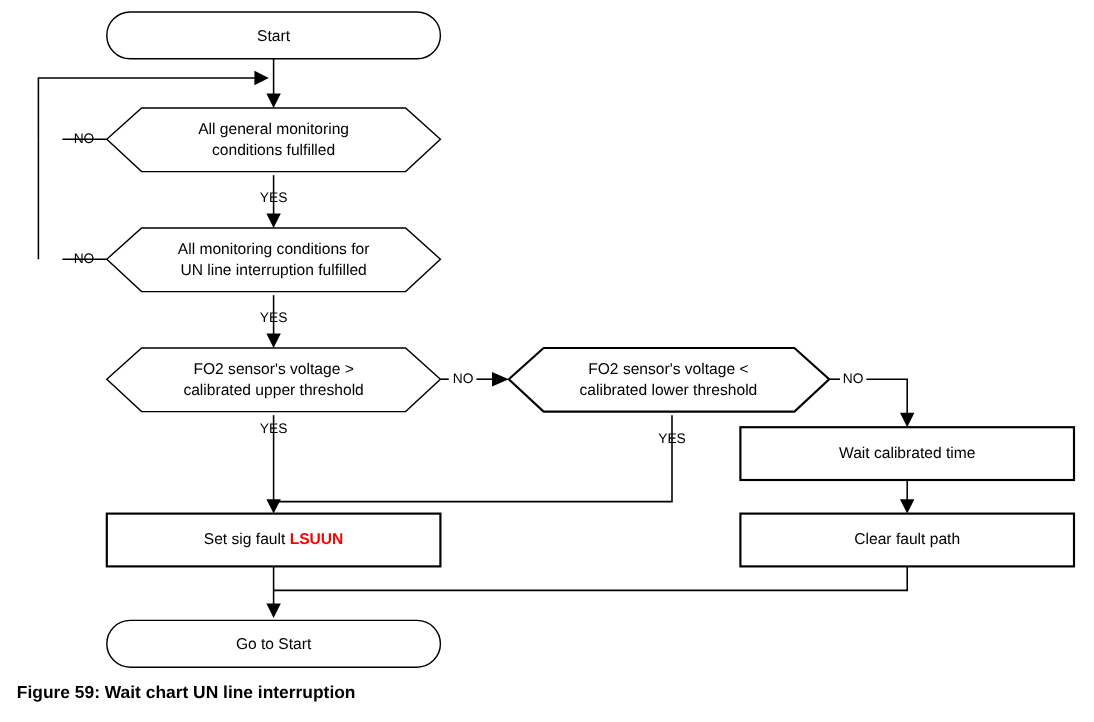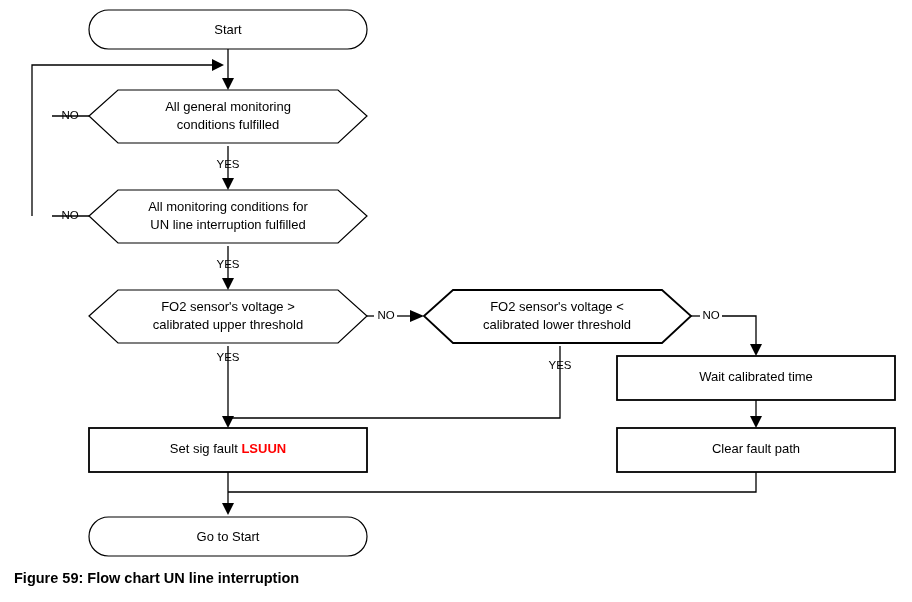--- a/index.html
+++ b/index.html
@@ -193,14 +193,14 @@
       <text class="node-label" x="756" y="450">Clear fault path</text>
     </g>
 
     <g>
       <rect class="shape-outline" x="89" y="517" width="278" height="39" rx="19.5" ry="19.5"></rect>
       <text class="node-label" x="228" y="537.5">Go to Start</text>
     </g>
 
   </svg>
 
-  <div class="caption">Figure 59: Flow chart UN line interruption</div>
+  <div class="caption">Figure 59: Wait chart UN line interruption</div>
 </div>
 
 </body></html>

